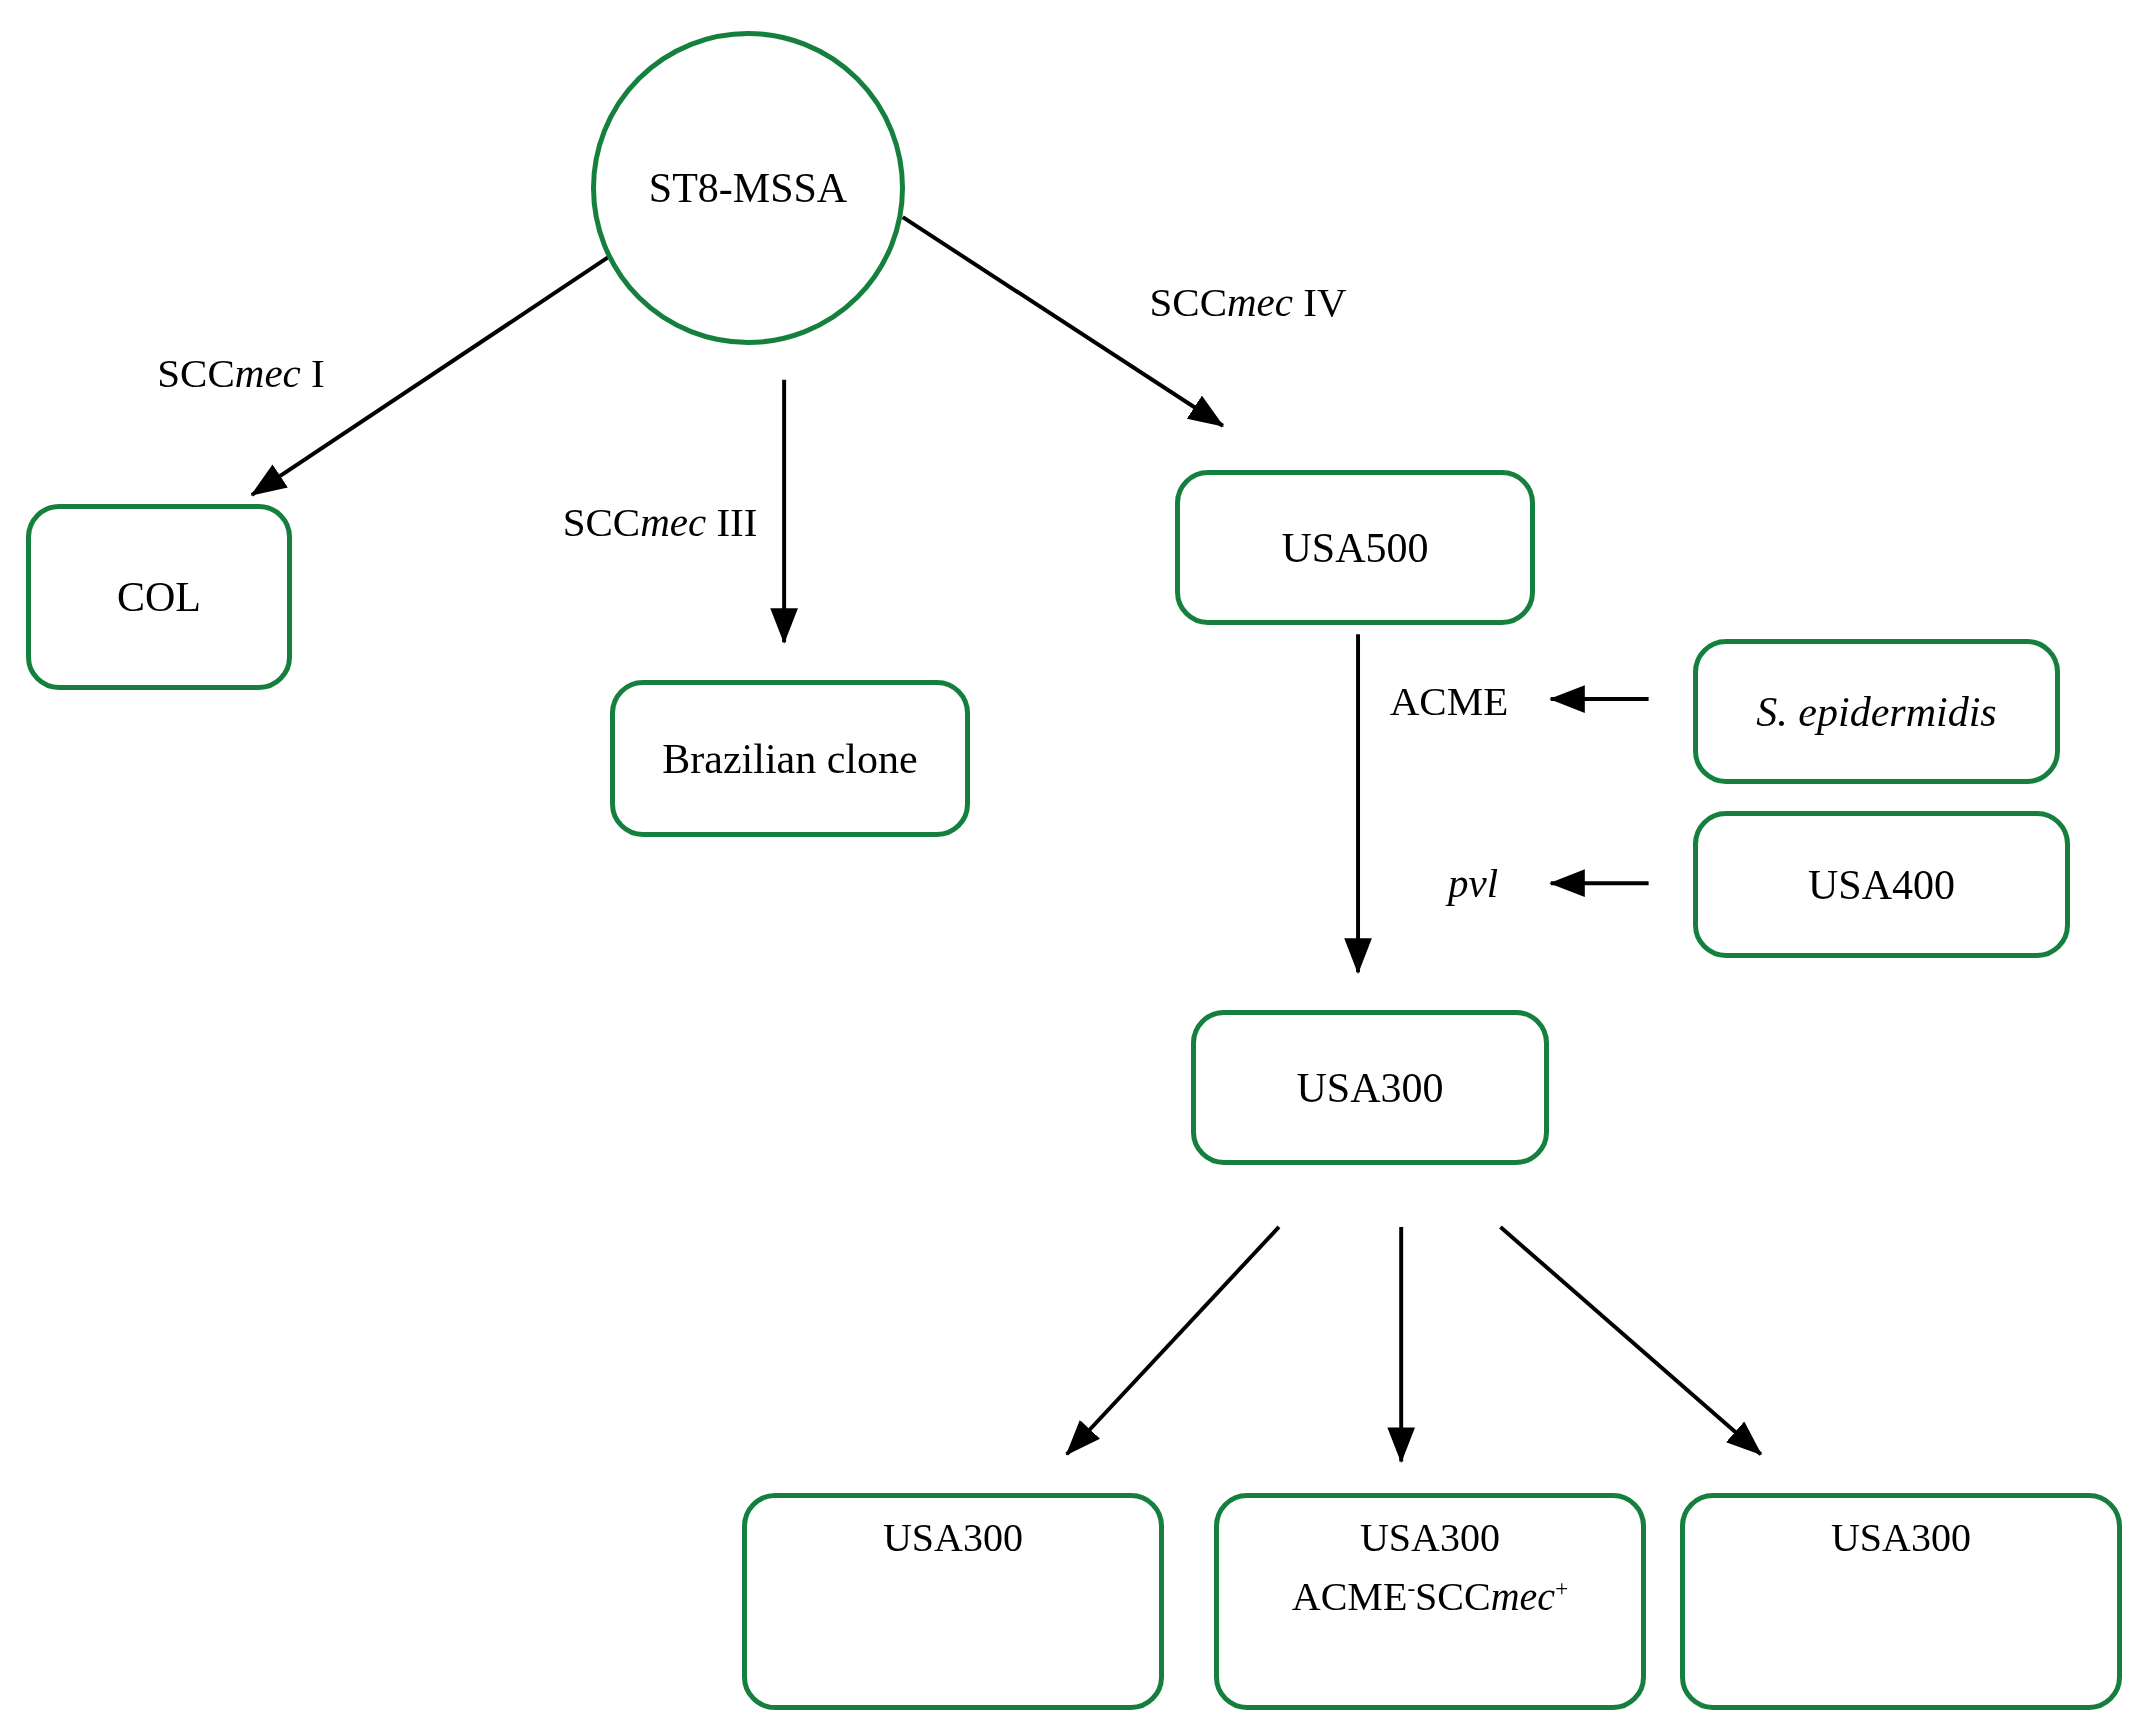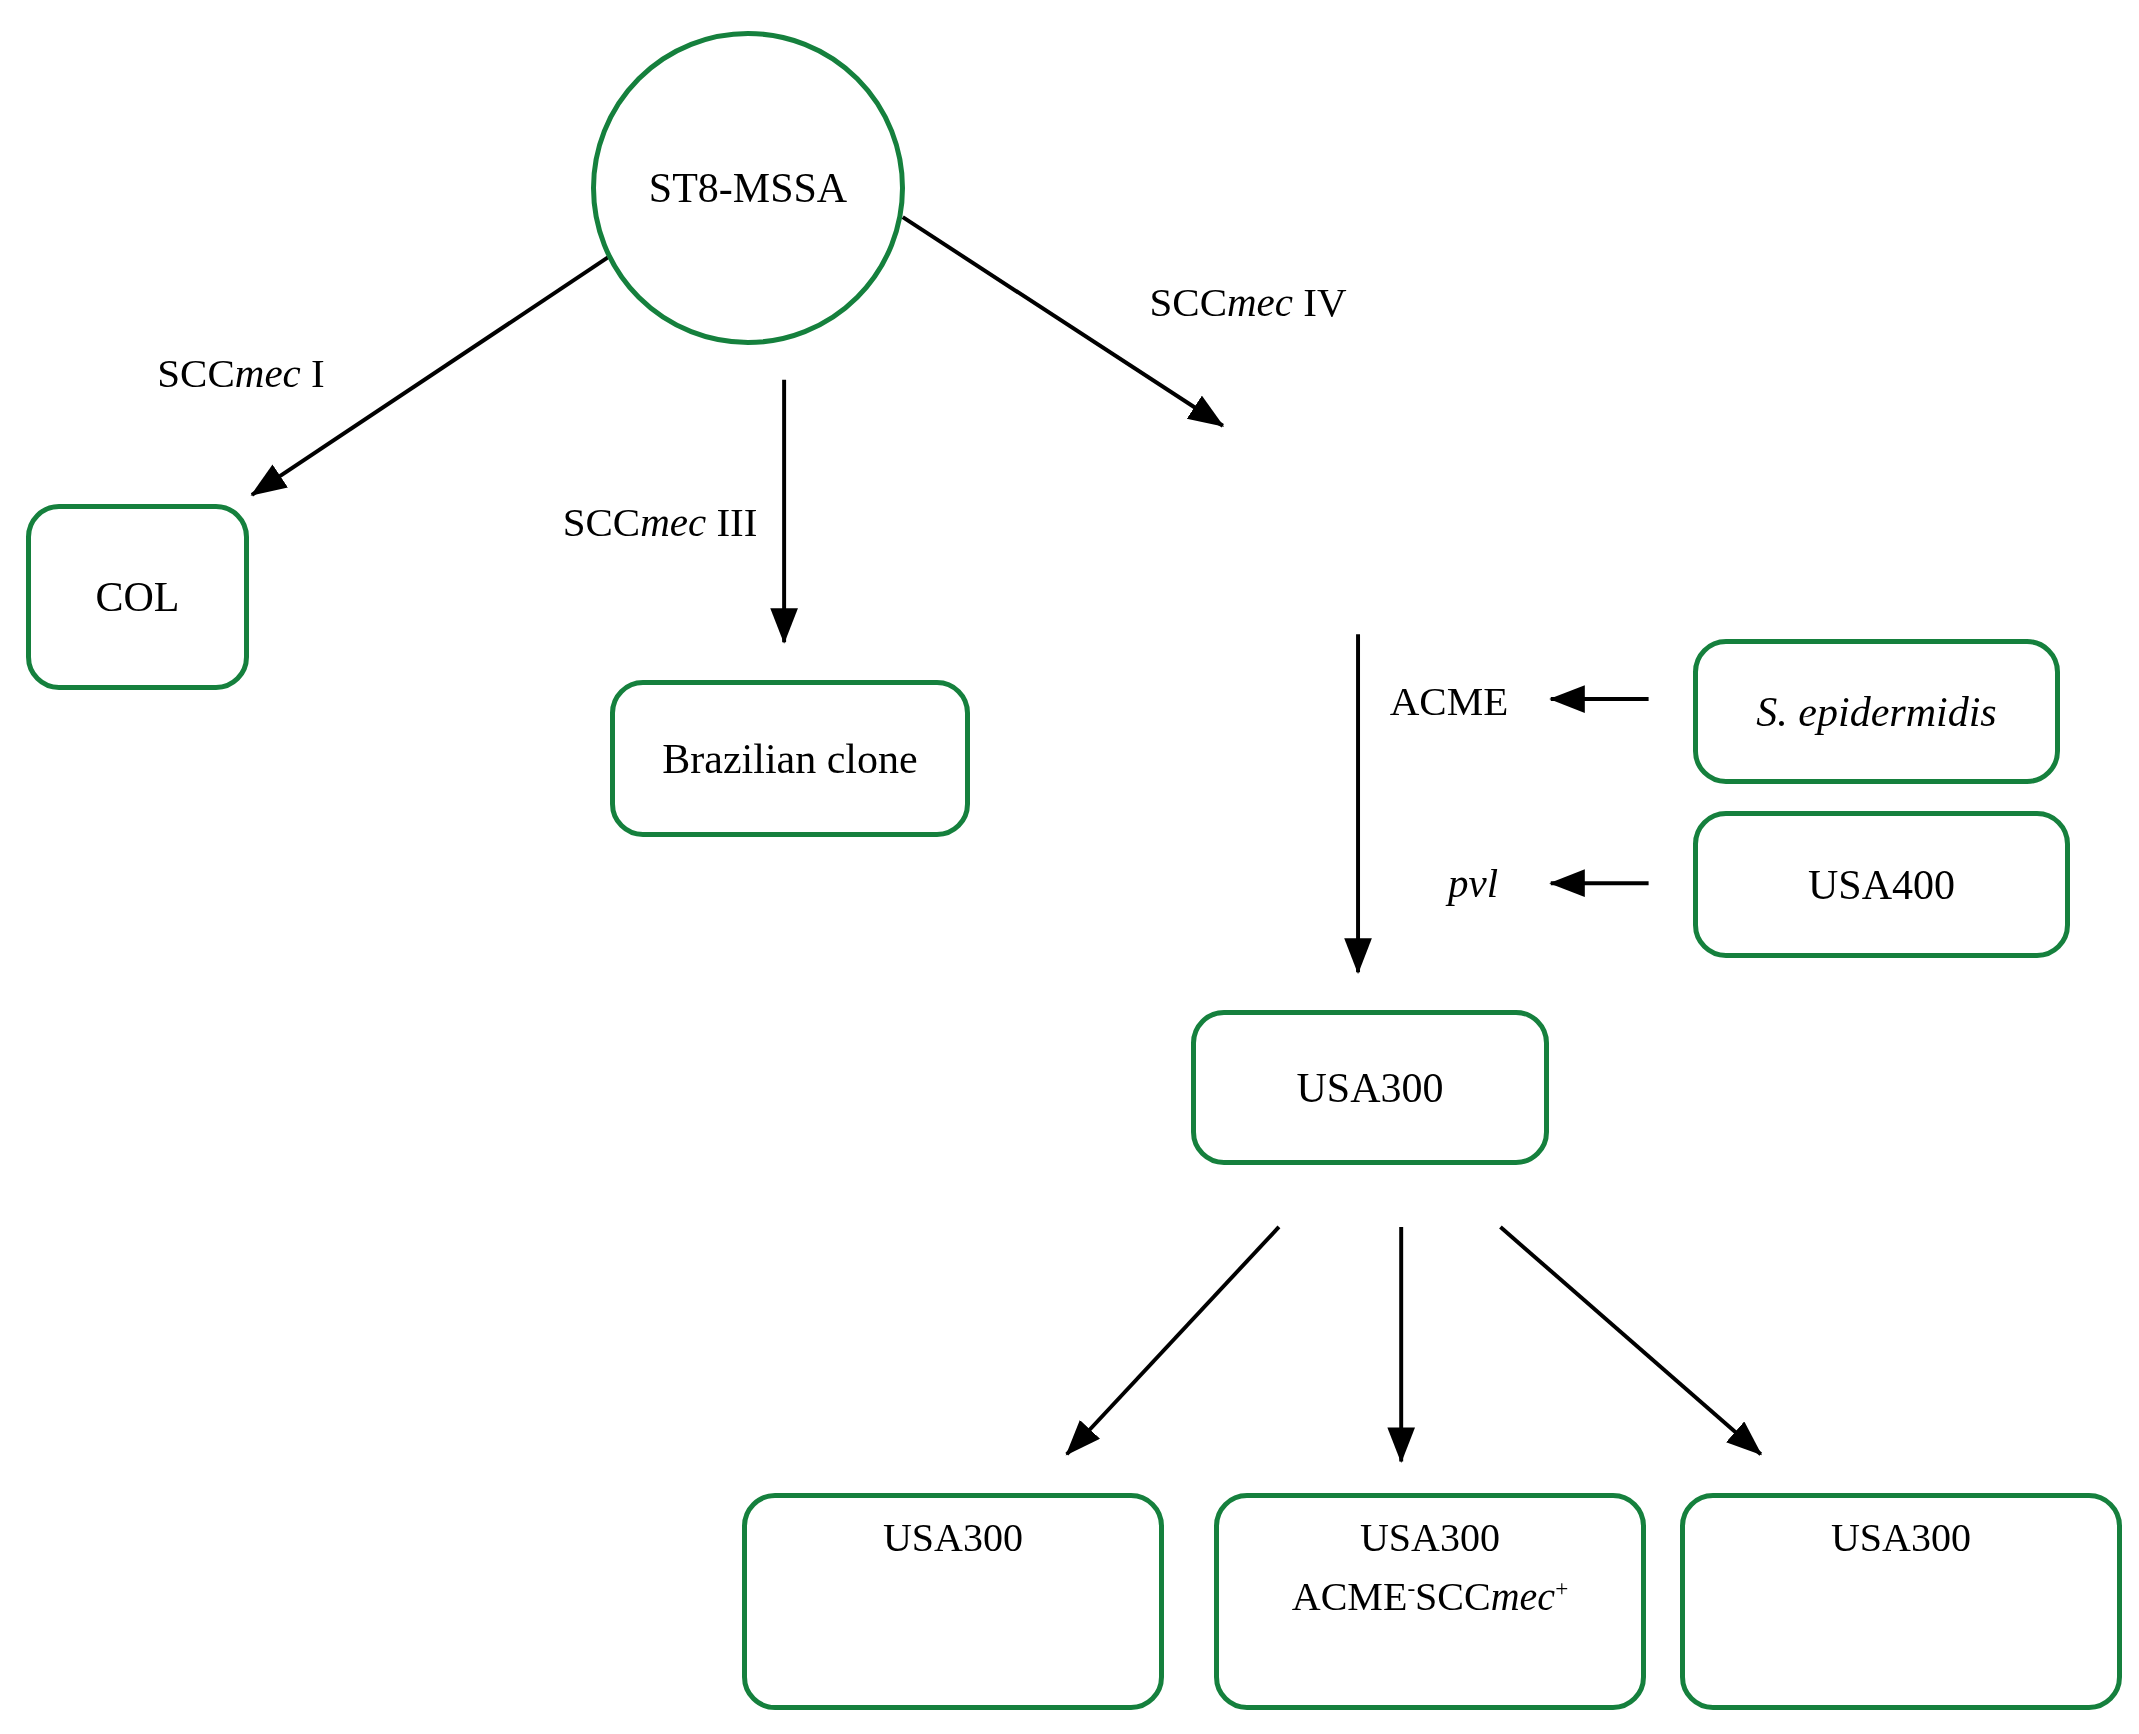--- a/index.html
+++ b/index.html
@@ -72,28 +72,31 @@
     <line x1="2292" y1="1228" x2="2156" y2="1228" marker-end="url(#ah)"></line>
     <line x1="1778" y1="1706" x2="1483" y2="2022" marker-end="url(#ah)"></line>
     <line x1="1948" y1="1706" x2="1948" y2="2032" marker-end="url(#ah)"></line>
     <line x1="2086" y1="1706" x2="2448" y2="2022" marker-end="url(#ah)"></line>
   </svg>
 
   <div class="node circle" style="left:591px; top:31px; width:314px; height:314px;">
     <span>ST8-MSSA</span>
   </div>
 
-  <div class="node box" style="left:26px; top:504px; width:223px; height:186px;">
+  <div class="node box" style="left:26px; top:504px; width:266px; height:186px;">
     <span>COL</span>
   </div>
 
   <div class="node box" style="left:610px; top:680px; width:360px; height:157px;">
     <span>Brazilian clone</span>
   </div>
 
+  <div class="node box" style="left:1175px; top:470px; width:360px; height:155px;">
+    <span>USA500</span>
+  </div>
 
   <div class="node box" style="left:1693px; top:623px; width:367px; height:145px;margin-top:16px;">
     <span class="it">S. epidermidis</span>
   </div>
 
   <div class="node box" style="left:1693px; top:811px; width:377px; height:147px;">
     <span>USA400</span>
   </div>
 
   <div class="node box" style="left:1191px; top:1010px; width:358px; height:155px;">

